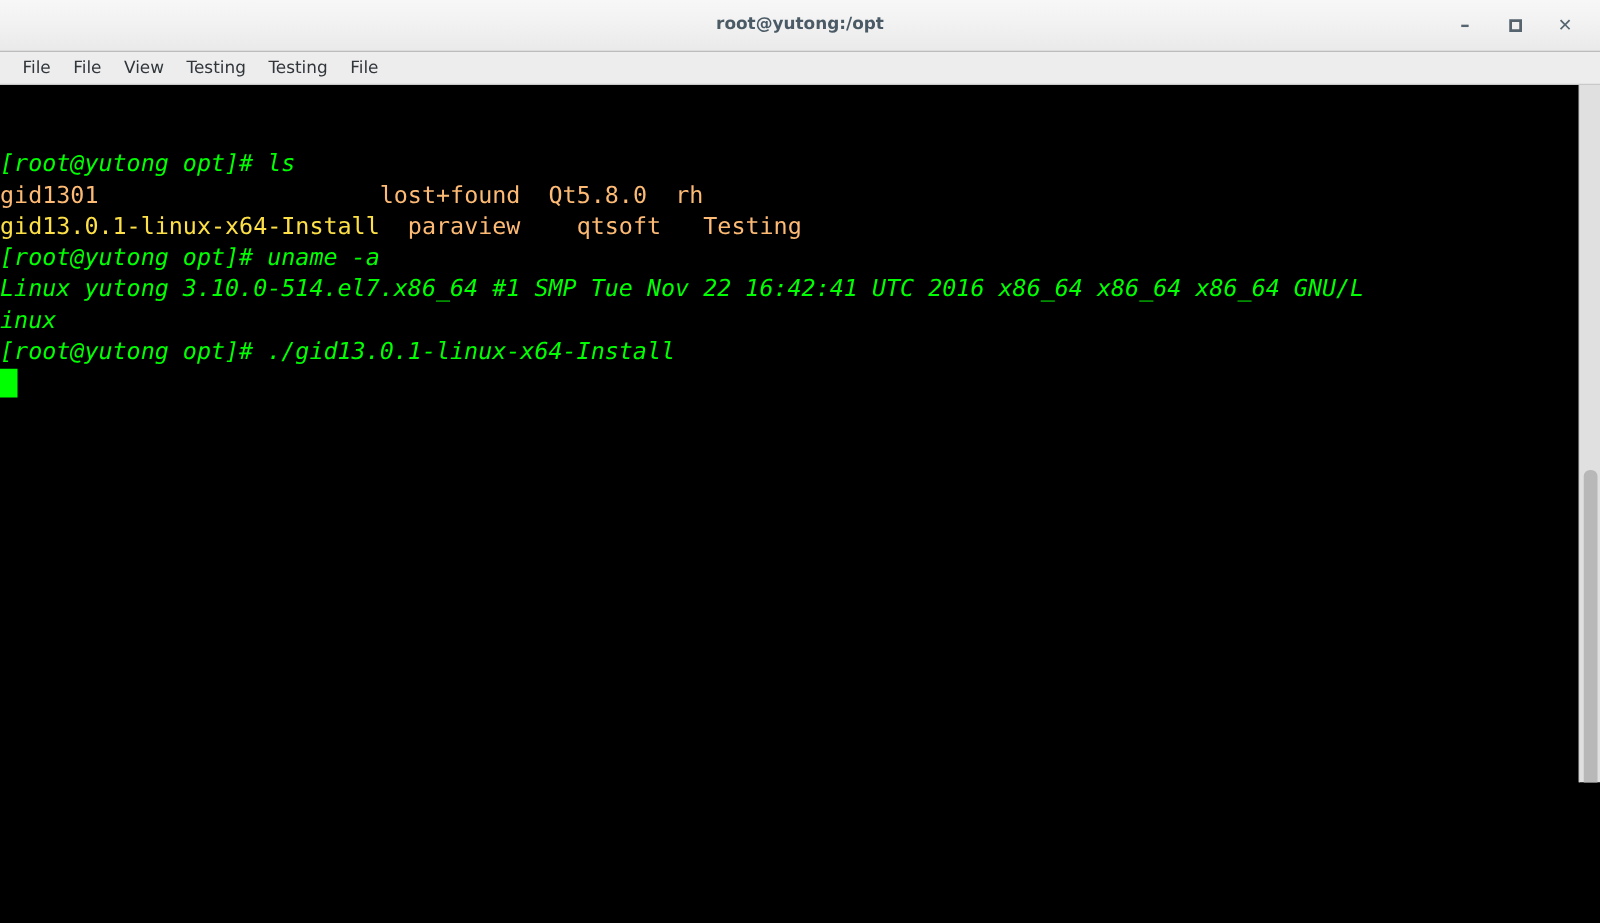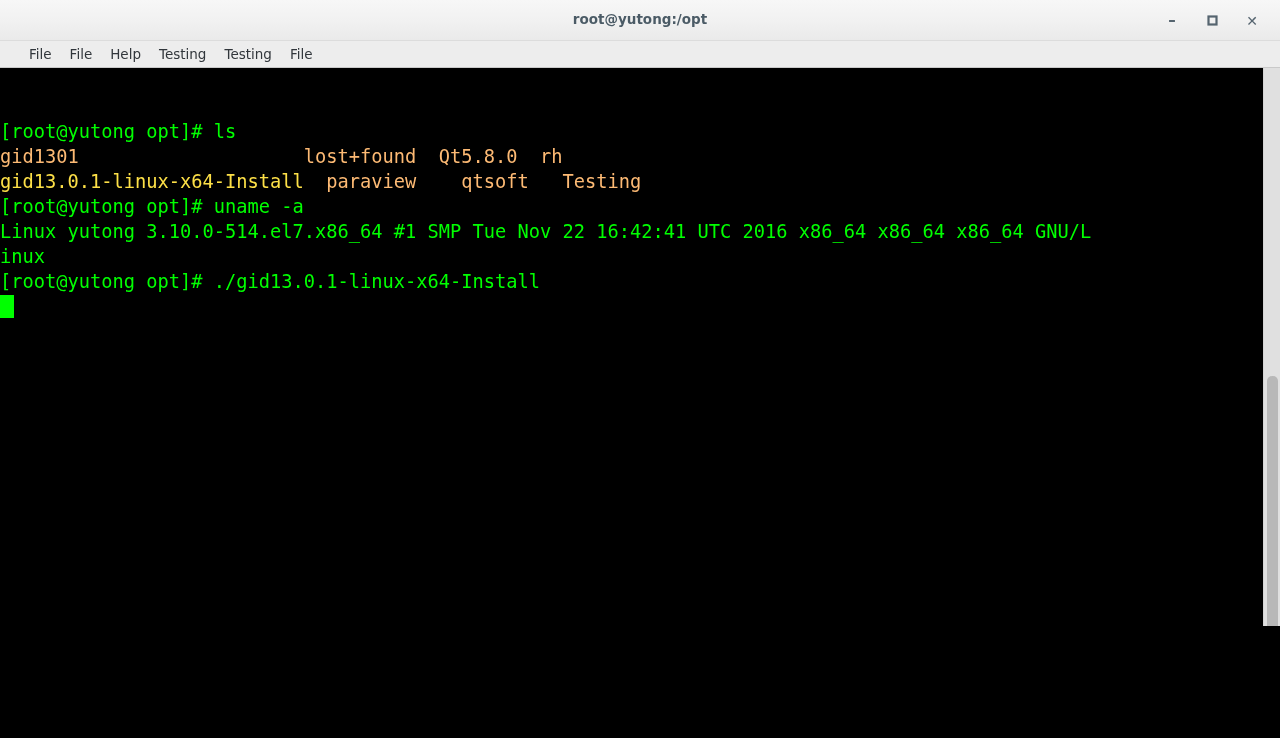--- a/index.html
+++ b/index.html
@@ -73,21 +73,21 @@
   }
   .win-btn svg { display: block; }
 
   
   .menubar {
     height: 27px;
     flex: 0 0 27px;
     background: #ededed;
     display: flex;
     align-items: center;
-    padding-left: 20px;
+    padding-left: 9px;
     box-sizing: border-box;
     border-bottom: 1px solid #c9c9c9;
   }
   .menu-item {
     font-size: 13.5px;
     color: #31363b;
     padding: 2px 9px 3px 9px;
     font-family: "DejaVu Sans", sans-serif;
     cursor: default;
     white-space: nowrap;
@@ -115,21 +115,21 @@
     font-family: "DejaVu Sans Mono", monospace;
     font-size: 18.7px;
     line-height: 25px;
     white-space: pre;
     letter-spacing: 0px;
   }
   .row {
     height: 25px;
     white-space: pre;
   }
-  .g  { color: #00ff00; }   
+  .g  { color: #00ff00; font-style: italic; }   
   .gd { color: #fde047; }   
   .b  { color: #fdba74; }   
 
   .cursor {
     position: absolute;
     left: 0;
     top: 227px;     
     width: 14px;
     height: 23px;
     background: #00ff00;
@@ -174,21 +174,21 @@
       </div>
       <div class="win-btn">
         <span>✕</span>
       </div>
     </div>
   </div>
 
   <div class="menubar">
     <div class="menu-item">File</div>
     <div class="menu-item">File</div>
-    <div class="menu-item">Help</div>
+    <div class="menu-item">View</div>
     <div class="menu-item">Testing</div>
     <div class="menu-item">Testing</div>
     <div class="menu-item">File</div>
   </div>
 
   <div class="term-wrap">
 
     <div class="term-screen">
       <div class="term-lines" id="term-lines"><div class="row"><span class="g">[root@yutong opt]# ls</span></div><div class="row"><span class="b">gid1301</span><span class="g">                    </span><span class="b">lost+found</span><span class="g">  </span><span class="b">Qt5.8.0</span><span class="g">  </span><span class="b">rh</span></div><div class="row"><span class="gd">gid13.0.1-linux-x64-Install</span><span class="g">  </span><span class="b">paraview</span><span class="g">    </span><span class="b">qtsoft</span><span class="g">   </span><span class="b">Testing</span></div><div class="row"><span class="g">[root@yutong opt]# uname -a</span></div><div class="row"><span class="g">Linux yutong 3.10.0-514.el7.x86_64 #1 SMP Tue Nov 22 16:42:41 UTC 2016 x86_64 x86_64 x86_64 GNU/L</span></div><div class="row"><span class="g">inux</span></div><div class="row"><span class="g">[root@yutong opt]# ./gid13.0.1-linux-x64-Install</span></div></div>
       <div class="cursor" id="term-cursor" style="top: 227px; left: 0px;"></div>

